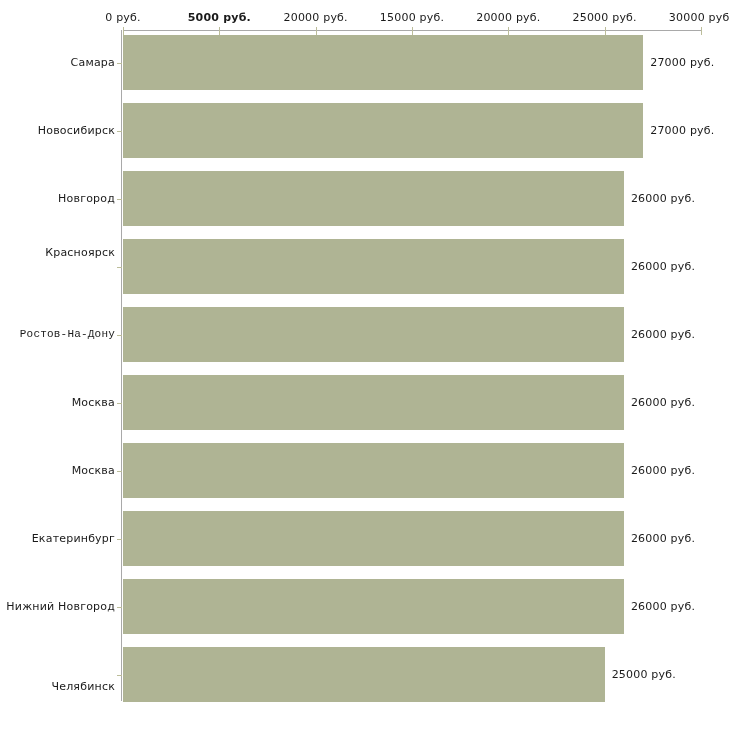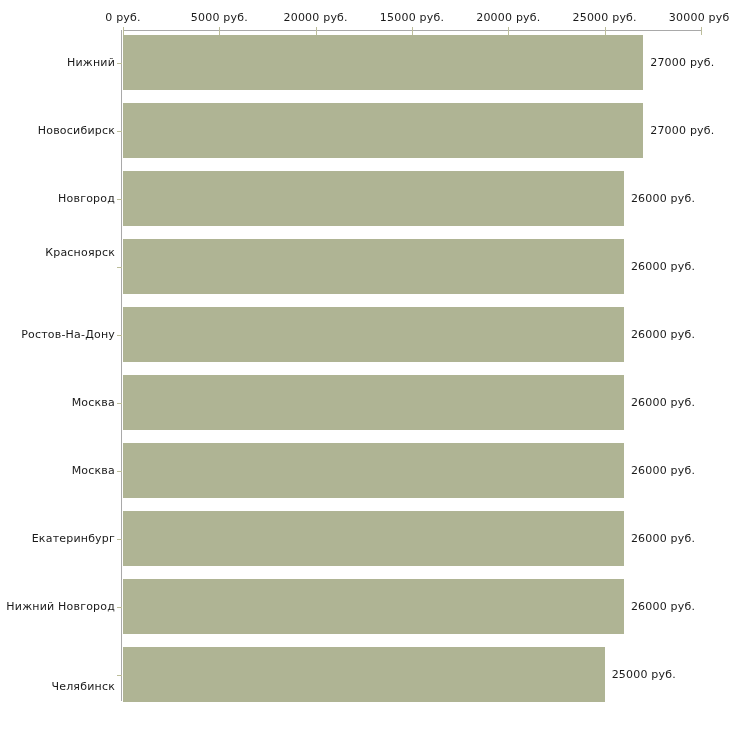--- a/index.html
+++ b/index.html
@@ -99,21 +99,21 @@
       <div class="x-tick" style="left: 123px;"></div>
       <div class="x-tick" style="left: 219.333px;"></div>
       <div class="x-tick" style="left: 315.667px;"></div>
       <div class="x-tick" style="left: 412px;"></div>
       <div class="x-tick" style="left: 508.333px;"></div>
       <div class="x-tick" style="left: 604.667px;"></div>
       <div class="x-tick" style="left: 701px;"></div>
     </div>
   <div id="x-tick-labels">
       <div class="x-tick-label" style="left: 123px;">0 руб.</div>
-      <div class="x-tick-label" style="left: 219.333px;">5000 руб.</div>
+      <div class="x-tick-label" style="left: 219.333px; font-weight: bold;">5000 руб.</div>
       <div class="x-tick-label" style="left: 315.667px;">20000 руб.</div>
       <div class="x-tick-label" style="left: 412px;">15000 руб.</div>
       <div class="x-tick-label" style="left: 508.333px;">20000 руб.</div>
       <div class="x-tick-label" style="left: 604.667px;">25000 руб.</div>
       <div class="x-tick-label" style="left: 701px;">30000 руб.</div>
     </div>
 
   <div class="y-axis-line"></div>
   <div id="y-ticks">
       <div class="y-tick" style="top: 63px;"></div>
@@ -121,25 +121,25 @@
       <div class="y-tick" style="top: 199px;"></div>
       <div class="y-tick" style="top: 267px;"></div>
       <div class="y-tick" style="top: 335px;"></div>
       <div class="y-tick" style="top: 403px;"></div>
       <div class="y-tick" style="top: 471px;"></div>
       <div class="y-tick" style="top: 539px;"></div>
       <div class="y-tick" style="top: 607px;"></div>
       <div class="y-tick" style="top: 675px;"></div>
     </div>
   <div id="cat-labels">
-      <div class="cat-label" style="top: 55.5px;">Нижний</div>
+      <div class="cat-label" style="top: 55.5px;">Самара</div>
       <div class="cat-label" style="top: 123.5px;">Новосибирск</div>
       <div class="cat-label" style="top: 191.5px;">Новгород</div>
       <div class="cat-label" style="top: 246px;">Красноярск</div>
-      <div class="cat-label" style="top: 327.5px;">Ростов-На-Дону</div>
+      <div class="cat-label" style="top: 327.5px; font-family: Liberation Mono, monospace;">Ростов-На-Дону</div>
       <div class="cat-label" style="top: 395.5px;">Москва</div>
       <div class="cat-label" style="top: 463.5px;">Москва</div>
       <div class="cat-label" style="top: 531.5px; padding-left: 24px;">Екатеринбург</div>
       <div class="cat-label" style="top: 599.5px;">Нижний Новгород</div>
       <div class="cat-label" style="top: 680px;">Челябинск</div>
     </div>
 
   <div id="bars">
       <div class="bar" style="top: 35px; width: 520.2px; height: 55px; background: rgb(175, 180, 148);"></div>
       <div class="bar-value" style="left: 650.2px; top: 55.5px;">27000 руб.</div>

